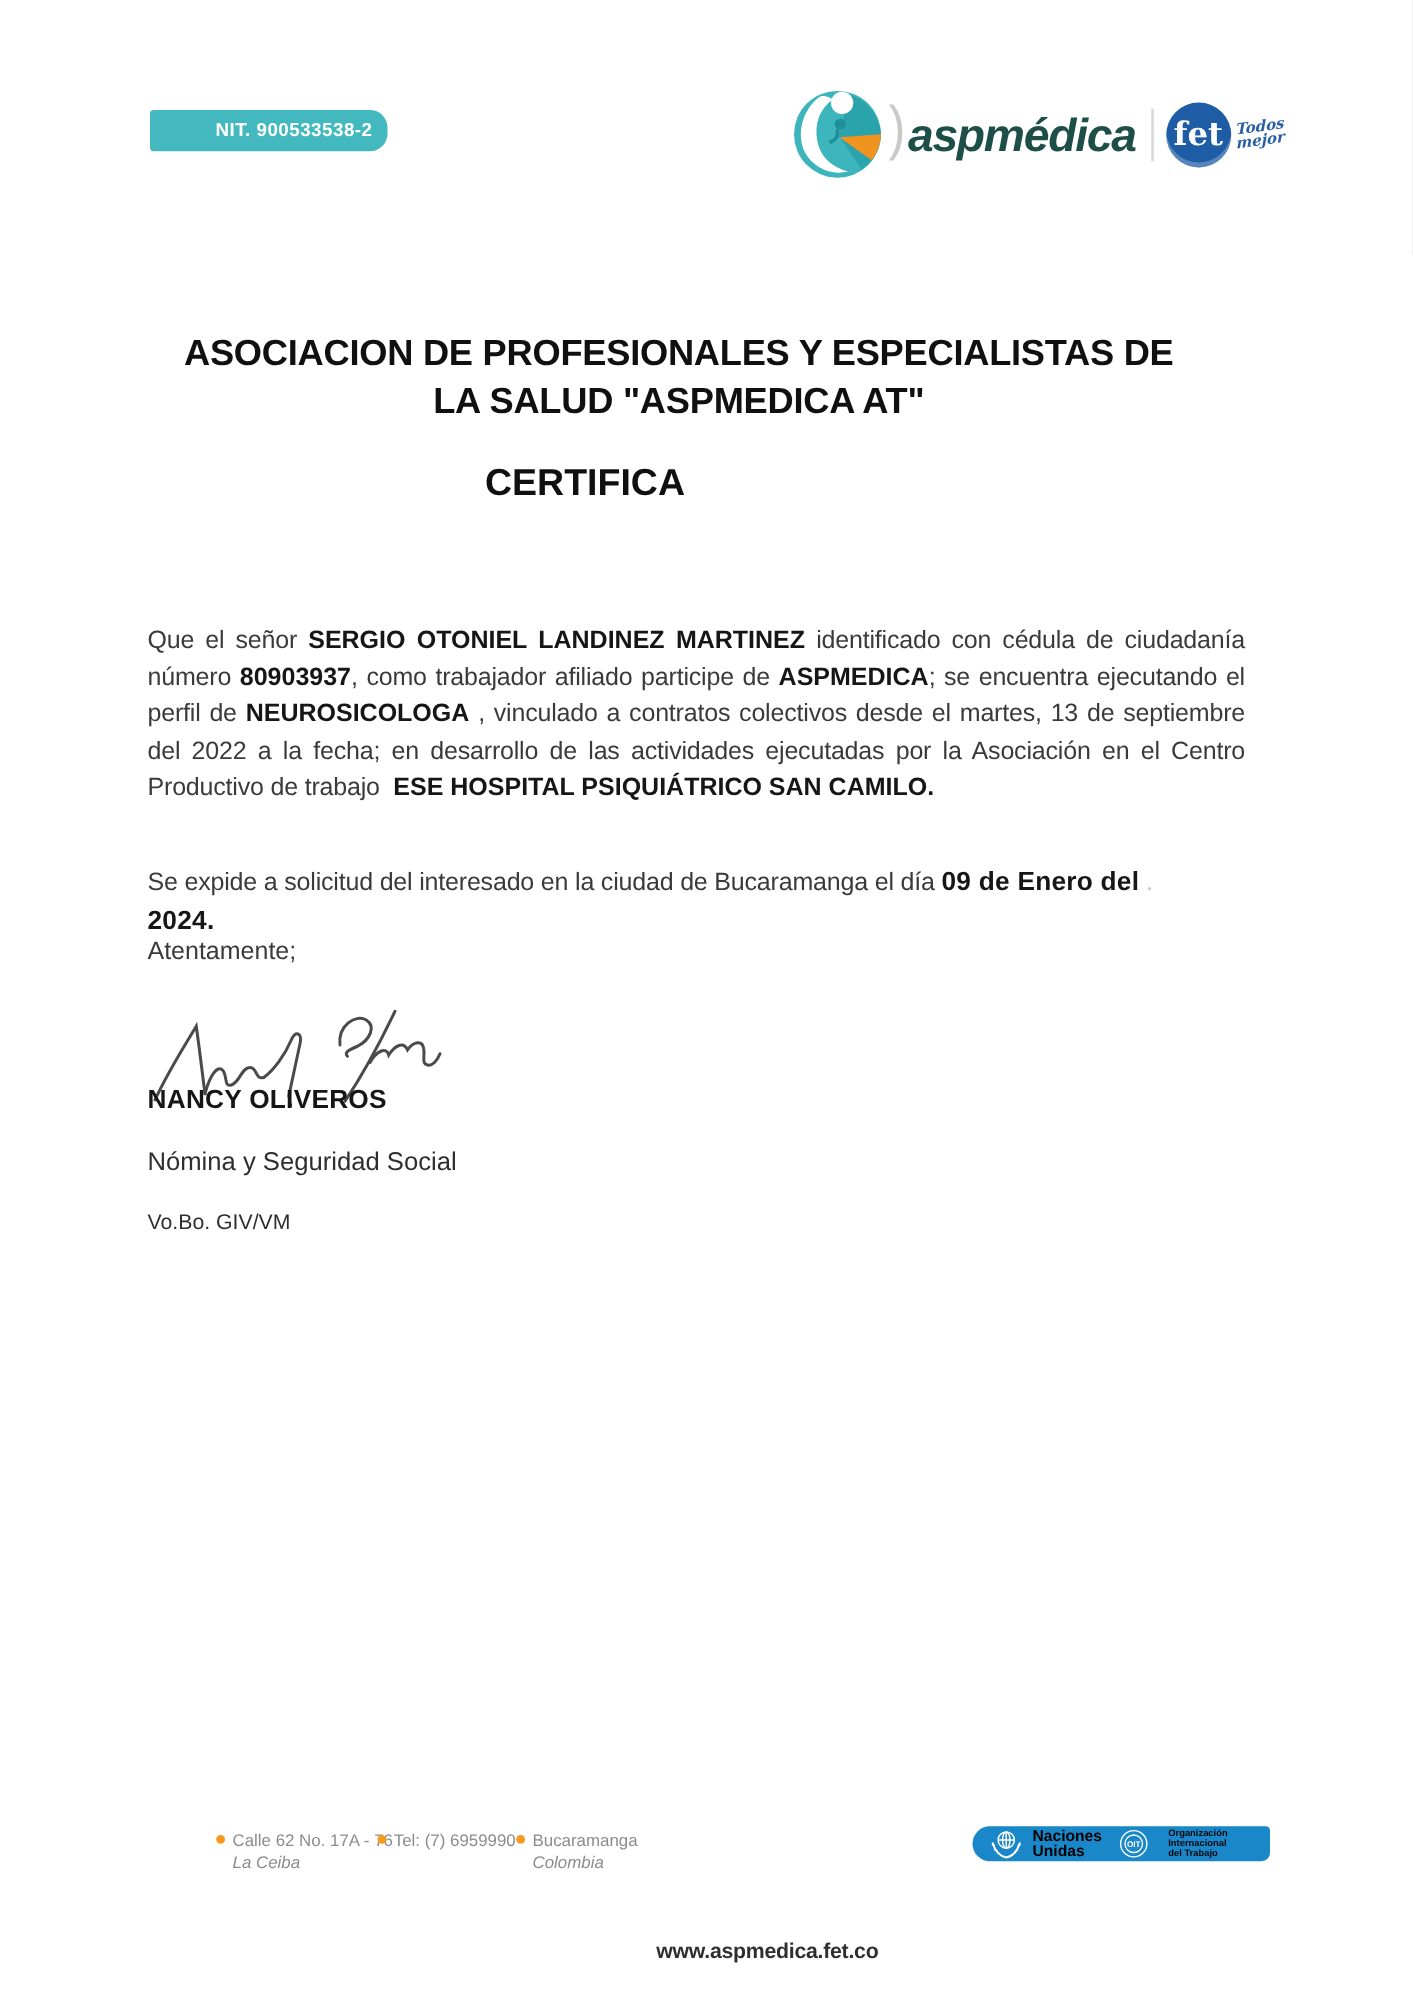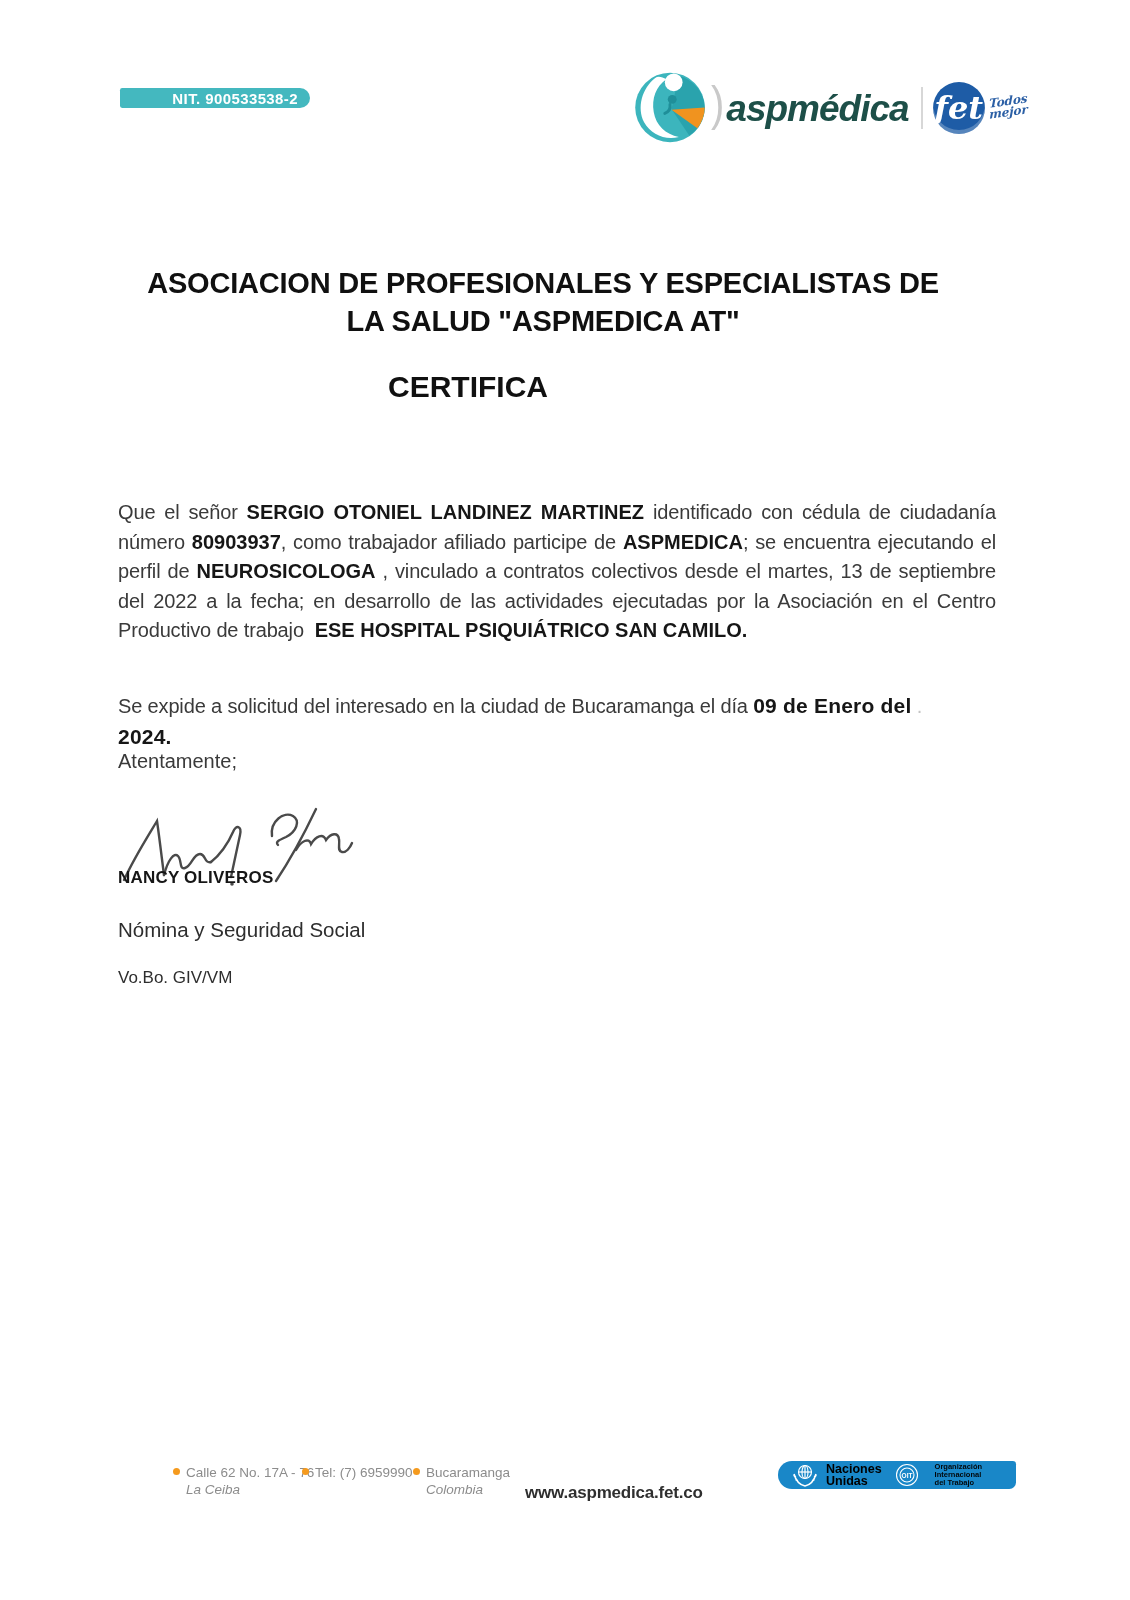--- a/index.html
+++ b/index.html
@@ -3,37 +3,37 @@
 <meta charset="utf-8">
 <style>
   html,body{margin:0;padding:0;background:#e9e9e9;}
   .page{
     position:relative;width:1130px;height:1600px;background:#ffffff;
     margin:0 auto;overflow:hidden;
     font-family:"Liberation Sans",sans-serif;color:#3a3a3a;
   }
   
   .nit-badge{
-    position:absolute;left:120px;top:88px;width:190px;height:20px;
+    position:absolute;left:120px;top:88px;width:190px;height:33px;
     background:#44b8bf;border-radius:3px 14px 14px 3px;
     color:#fff;font-size:15px;font-weight:bold;letter-spacing:.4px;
     display:flex;align-items:center;justify-content:flex-end;padding-right:12px;box-sizing:border-box;
   }
   .logo{position:absolute;left:633px;top:66px;height:80px;display:flex;align-items:center;}
   .logo-icon{width:74px;height:76px;flex:0 0 auto;}
   .logo-paren{color:#c9c9c9;font-size:40px;font-weight:300;margin:0 2px 6px 4px;transform:scaleY(1.2);}
   .brand-text{
     font-size:37px;font-weight:bold;font-style:italic;color:#1d4f48;
     letter-spacing:-1px;margin-top:6px;
   }
   .logo-divider{width:2px;height:42px;background:#d7d7d7;margin:4px 10px 0 12px;}
   .fet-circle{
     width:52px;height:52px;border-radius:50%;background:#1e5ca6;
     color:#fff;display:flex;align-items:center;justify-content:center;
-    font-size:32px;font-weight:bold;font-style:italic;margin-top:4px;
+    font-size:26px;font-weight:bold;margin-top:4px;
     box-shadow:inset 0 -4px 0 rgba(255,255,255,.25);
     font-family:"DejaVu Serif",serif;
   }
   .fet-tagline{
     margin:2px 0 0 4px;color:#2b5fa5;font-style:italic;font-weight:bold;
     font-size:12px;line-height:11px;transform:rotate(-8deg) skewX(-8deg);
     font-family:"DejaVu Serif",serif;white-space:nowrap;
   }
   
   .doc-title{
@@ -50,34 +50,34 @@
     font-size:20px;line-height:29.5px;text-align:justify;color:#3a3a3a;
     letter-spacing:-.15px;font-stretch:condensed;
   }
   .para b{color:#161616;letter-spacing:0;}
   .p1{top:478px;}
   .p2{top:671px;}
   .p2 .date-bold{font-size:21px;letter-spacing:.2px;}
   .faint{color:#c4c4c4;}
   .closing{position:absolute;left:118px;top:750px;font-size:20px;}
   .signature{position:absolute;left:118px;top:800px;width:262px;height:90px;}
-  .signer-name{position:absolute;left:118px;top:868px;font-size:17px;font-weight:bold;color:#161616;letter-spacing:.2px;}
+  .signer-name{position:absolute;left:118px;top:868px;font-size:21px;font-weight:bold;color:#161616;letter-spacing:.2px;}
   .signer-title{position:absolute;left:118px;top:918px;font-size:20.5px;color:#2e2e2e;}
   .vobo{position:absolute;left:118px;top:968px;font-size:17px;color:#2e2e2e;}
   
   .footer-item{position:absolute;top:1464px;font-size:13.5px;line-height:17px;color:#8c8c8c;}
   .footer-item .dot{
     display:inline-block;width:7px;height:7px;border-radius:50%;background:#f59a1d;
     margin-right:6px;vertical-align:2px;
   }
   .fi-1{left:173px;}
   .fi-2{left:302px;}
   .fi-3{left:413px;}
   .footer-item .l2{padding-left:13px;font-style:italic;}
-  .website{position:absolute;left:525px;top:1483px;font-size:17px;font-weight:bold;color:#2f2f2f;letter-spacing:-.2px;}
+  .website{position:absolute;left:525px;top:1551px;font-size:17px;font-weight:bold;color:#2f2f2f;letter-spacing:-.2px;}
   .un-banner{
     position:absolute;left:778px;top:1461px;width:238px;height:28px;
     background:#1987c8;border-radius:21px 5px 10px 21px;
     display:flex;align-items:center;color:#000000;
   }
   .un-emblem{width:30px;height:30px;margin-left:12px;flex:0 0 auto;}
   .un-text{font-size:12.5px;font-weight:bold;line-height:12.5px;margin-left:6px;}
   .ilo-emblem{width:26px;height:26px;margin-left:12px;flex:0 0 auto;}
   .ilo-text{font-size:7.5px;line-height:8px;margin-left:15px;font-weight:bold;opacity:.95;}
 </style>

